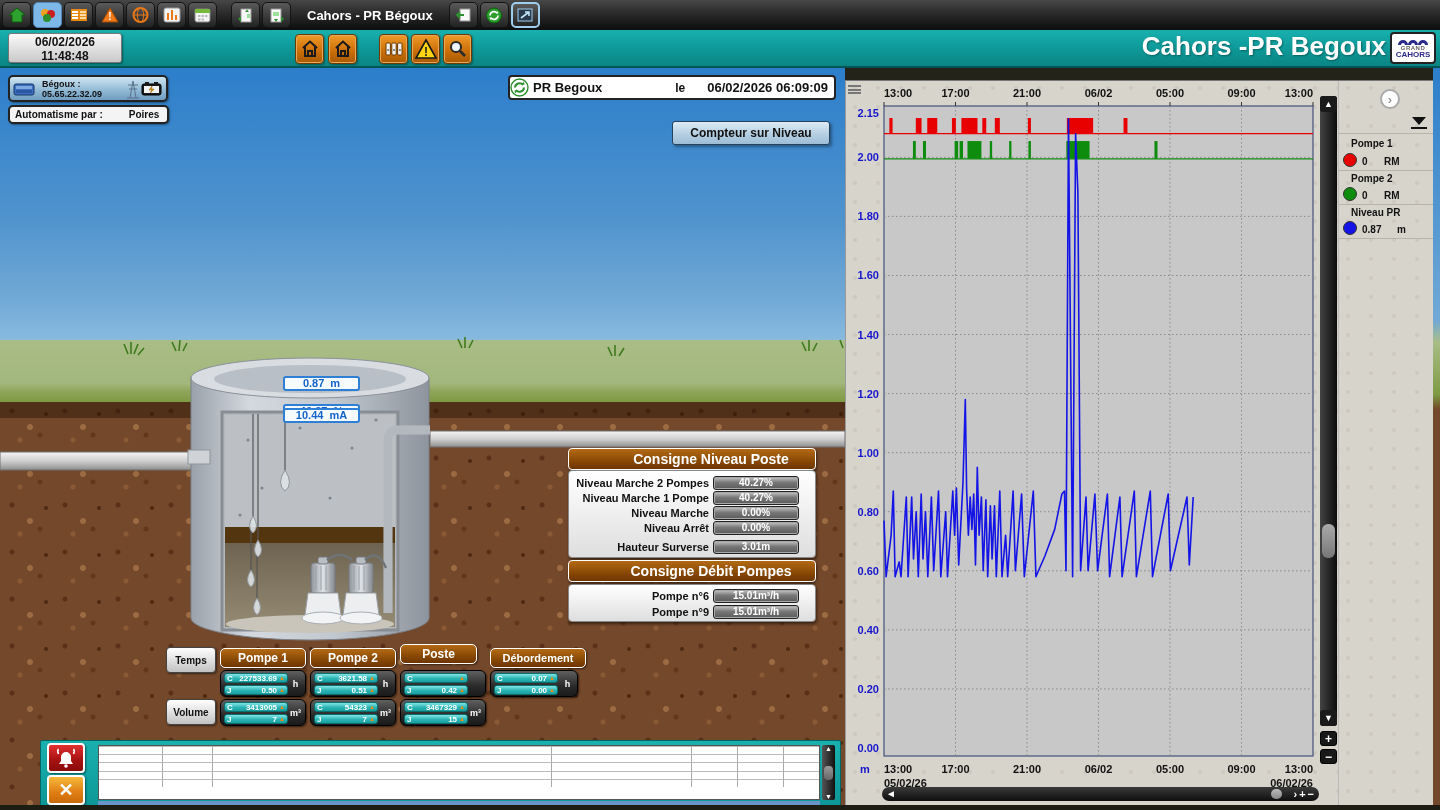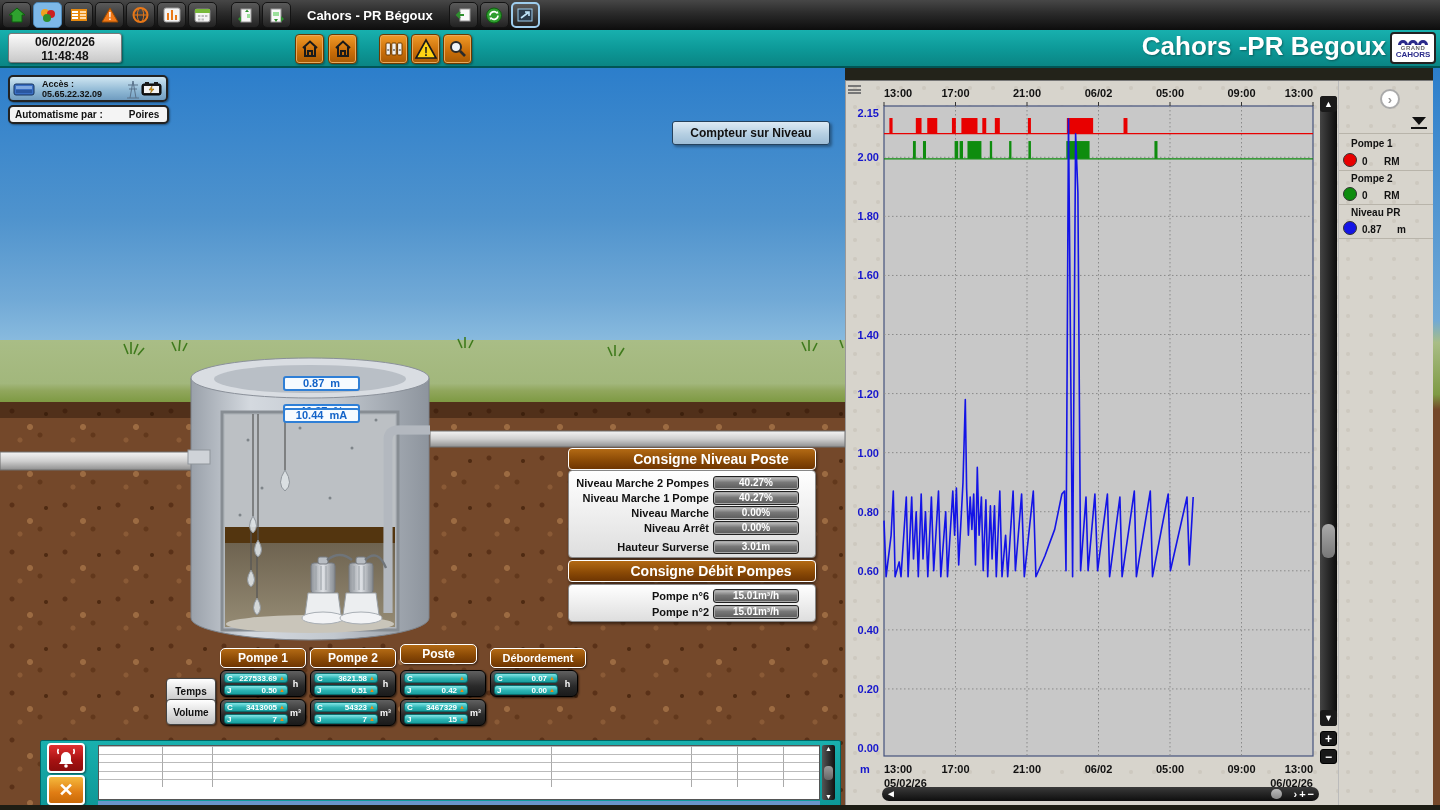--- a/index.html
+++ b/index.html
@@ -415,39 +415,50 @@
       <rect x="188" y="382" width="22" height="14" fill="#cfd3d8" stroke="#8f959b"></rect>
     </svg>
 
     <div id="access-box">
       <svg width="26" height="18" viewBox="0 0 26 18">
           <rect x="1" y="4" width="20" height="11" rx="2" fill="#3a6fc4" stroke="#17355e"></rect>
           <rect x="3" y="6" width="16" height="3" fill="#7fa8e0"></rect>
           <rect x="3" y="10" width="16" height="3" fill="#2a57a0"></rect>
         </svg>
       <div id="access-text">
-        <div>Accès :</div>
+        <div>Bégoux :</div>
         <div>05.65.22.32.09</div>
       </div>
       <svg width="16" height="20" viewBox="0 0 16 20">
           <path d="M5 19 L8 2 L11 19 M3 6 h10 M4 10 h8 M2 19 h12" stroke="#5a728a" fill="none"></path>
         </svg>
       <svg width="22" height="15" viewBox="0 0 22 15">
           <rect x="1" y="3" width="19" height="11" rx="2" fill="#1a1a1a" stroke="#000"></rect>
           <rect x="4" y="1" width="4" height="3" fill="#1a1a1a"></rect>
           <rect x="13" y="1" width="4" height="3" fill="#1a1a1a"></rect>
           <rect x="3" y="5" width="15" height="7" fill="#f4f4f4"></rect>
           <path d="M11 5 l-3 4 h2.5 l-1 3 3.5 -4 h-2.5 Z" fill="#e8a010" stroke="#7a5200" stroke-width=".5"></path>
         </svg>
     </div>
     <div id="auto-box">
       <span class="lab">Automatisme par :</span>
       <span class="val">Poires</span>
     </div>
 
+    <div id="sta-header">
+      <svg width="19" height="19" viewBox="0 0 19 19">
+          <circle cx="9.5" cy="9.5" r="8.5" fill="#fff" stroke="#2e8f2e" stroke-width="1.4"></circle>
+          <path d="M5 9.5 a4.5 4.5 0 0 1 8 -2.6 M14 9.5 a4.5 4.5 0 0 1 -8 2.6" stroke="#2e8f2e" stroke-width="2" fill="none"></path>
+          <path d="M13.6 3.6 l1 3 -3 .2 Z" fill="#2e8f2e"></path>
+          <path d="M5.4 15.4 l-1 -3 3 -.2 Z" fill="#2e8f2e"></path>
+        </svg>
+      <span id="sta-name">PR Begoux</span>
+      <span id="sta-le">le</span>
+      <span id="sta-dt">06/02/2026 06:09:09</span>
+    </div>
 
     <div id="compteur-btn">Compteur sur Niveau</div>
 
     <div class="meas" style="top:308px">
       <span>0.87</span>
         <span>m</span>
     </div>
     <div class="meas" style="top:336px">
       <span>40.27</span>
         <span>%</span>
@@ -481,30 +492,30 @@
         </div>
     </div>
 
     <div class="cons-head" style="top:492px">Consigne Débit Pompes</div>
     <div class="cons-body" style="top:516px;height:38px">
       <div class="cons-row" style="top:4px">
           <span class="cons-lab">Pompe n°6</span>
           <span class="cons-val">15.01m³/h</span>
         </div>
       <div class="cons-row" style="top:20px">
-          <span class="cons-lab">Pompe n°2</span>
+          <span class="cons-lab">Pompe n°9</span>
           <span class="cons-val">15.01m³/h</span>
         </div>
     </div>
 
     <div class="cnt-head" style="left:220px;top:580px;width:86px">Pompe 1</div>
     <div class="cnt-head" style="left:310px;top:580px;width:86px">Pompe 2</div>
     <div class="cnt-head" style="left:400px;top:576px;width:77px">Poste</div>
     <div class="cnt-head" style="left:490px;top:580px;width:96px;font-size:11px">Débordement</div>
-    <div class="cnt-rowlab" style="left:166px;top:610px">Temps</div>
+    <div class="cnt-rowlab" style="left:166px;top:579px">Temps</div>
     <div class="cnt-rowlab" style="left:166px;top:631px">Volume</div>
 
     <div class="cnt-cell" style="left:220px;top:602px">
       <div class="cbar" style="top:2px">
           <span class="cl">C</span>
           <span class="cv">227533.69</span>
           <span class="warn">▲</span>
         </div>
       <div class="cbar" style="top:14px">
           <span class="cl">J</span>

